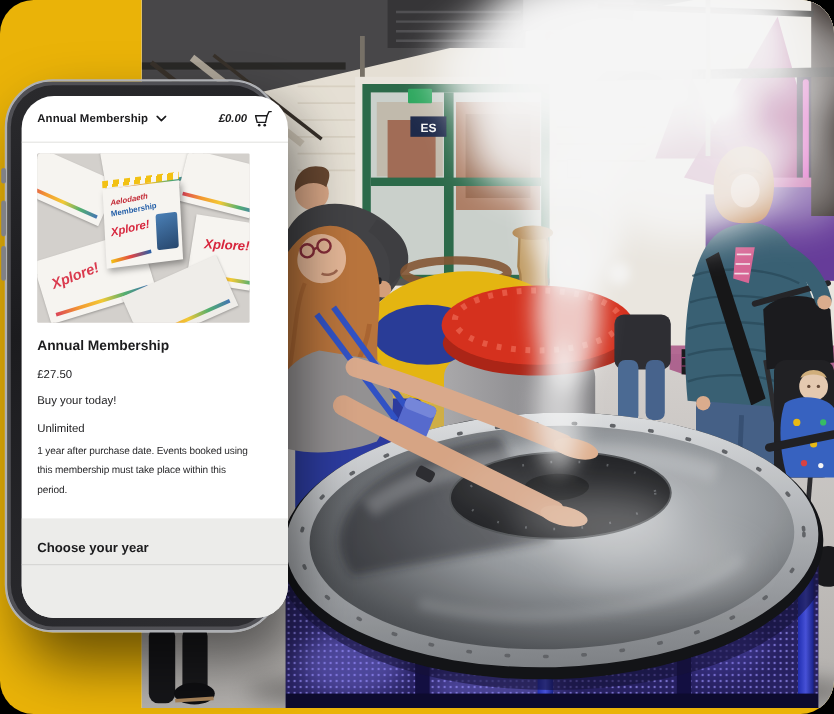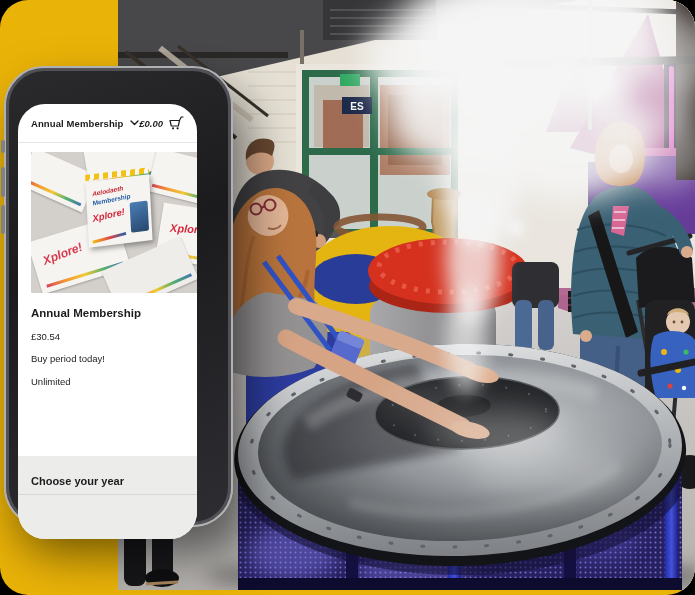--- a/index.html
+++ b/index.html
@@ -7,22 +7,22 @@
           font-family:"Liberation Sans",sans-serif;border-radius:28px;}
   
   #photo{position:absolute;left:118px;top:0;width:577px;height:590px;overflow:hidden;background:#efe9dd;}
   #photo svg{display:block;}
   
   #phone{position:absolute;left:4px;top:66px;width:229px;height:461px;box-sizing:border-box;
          border:2px solid #aeb0b4;border-radius:40px;
          background:linear-gradient(160deg,#2b2b2e,#1b1b1e 40%,#2e2e32);
          box-shadow:14px 26px 48px rgba(0,0,0,.55), inset 0 0 0 3px #505055;}
   .side-btn{position:absolute;left:-5px;width:4px;background:#808186;border-radius:2px;}
-  #screen{position:absolute;left:12px;top:12px;width:179px;height:435px;background:#fff;
-          border-radius:27px;overflow:hidden;margin-top:24px;}
+  #screen{position:absolute;left:12px;top:12px;width:222px;height:435px;background:#fff;
+          border-radius:27px;overflow:hidden;}
   
   .shop-header{position:absolute;left:0;top:0;right:0;height:39px;display:flex;align-items:center;
                justify-content:space-between;padding:0 13px;box-sizing:border-box;border-bottom:1px solid #e5e5e3;}
   .hdr-left,.hdr-right{display:flex;align-items:center;gap:6px;}
   .hdr-label{font-size:9.5px;font-weight:600;color:#1b1b1d;letter-spacing:.1px;}
   .hdr-price{font-size:9.5px;font-weight:600;color:#1b1b1d;font-style:italic;}
   .product-img{position:absolute;left:13px;top:48px;width:177px;height:141px;background:#d3d0cc;
                overflow:hidden;border-radius:1px;}
   .pcard{position:absolute;background:#f6f4f0;box-shadow:0 1px 2px rgba(0,0,0,.25);}
   .stripe{position:absolute;height:3px;left:6%;right:6%;bottom:5px;
@@ -434,23 +434,24 @@
           <div style="position:absolute;left:0;top:-7px;width:100%;height:6px;background:repeating-linear-gradient(100deg,#f2c114 0 5px,#f8f6f2 5px 9px);"></div>
           <div style="position:absolute;left:6px;top:8px;font-size:6.5px;font-weight:700;font-style:italic;color:#c22733;transform:rotate(-4deg);">Aelodaeth</div>
           <div style="position:absolute;left:6px;top:17px;font-size:6.5px;font-weight:700;color:#2660a8;transform:rotate(-4deg);">Membership</div>
           <div class="xplore-txt" style="position:absolute;left:5px;top:30px;font-size:9.5px;transform:rotate(-6deg);">Xplore!</div>
           <div style="position:absolute;right:3px;top:26px;width:18px;height:30px;background:linear-gradient(160deg,#4a7fb5,#27476e);border-radius:2px;"></div>
           <div style="position:absolute;left:4px;bottom:6px;width:34px;height:3px;background:linear-gradient(90deg,#f2c114,#e04545,#2660a8);transform:rotate(-8deg);"></div>
         </div>
       </div>
 
       <div class="title">Annual Membership</div>
-      <div class="price">£30.54</div>
-      <div class="tagline">Buy period today!</div>
+      <div class="price">£27.50</div>
+      <div class="tagline">Buy your today!</div>
       <div class="validity">Unlimited</div>
+      <div class="validity-body">1 year after purchase date. Events booked using this membership must take place within this period.</div>
 
       <div class="plan-section">
         <div class="plan-heading">Choose your year</div>
         <div class="plan-rule"></div>
       </div>
 
     </div>
   </div>
 
 </div>

